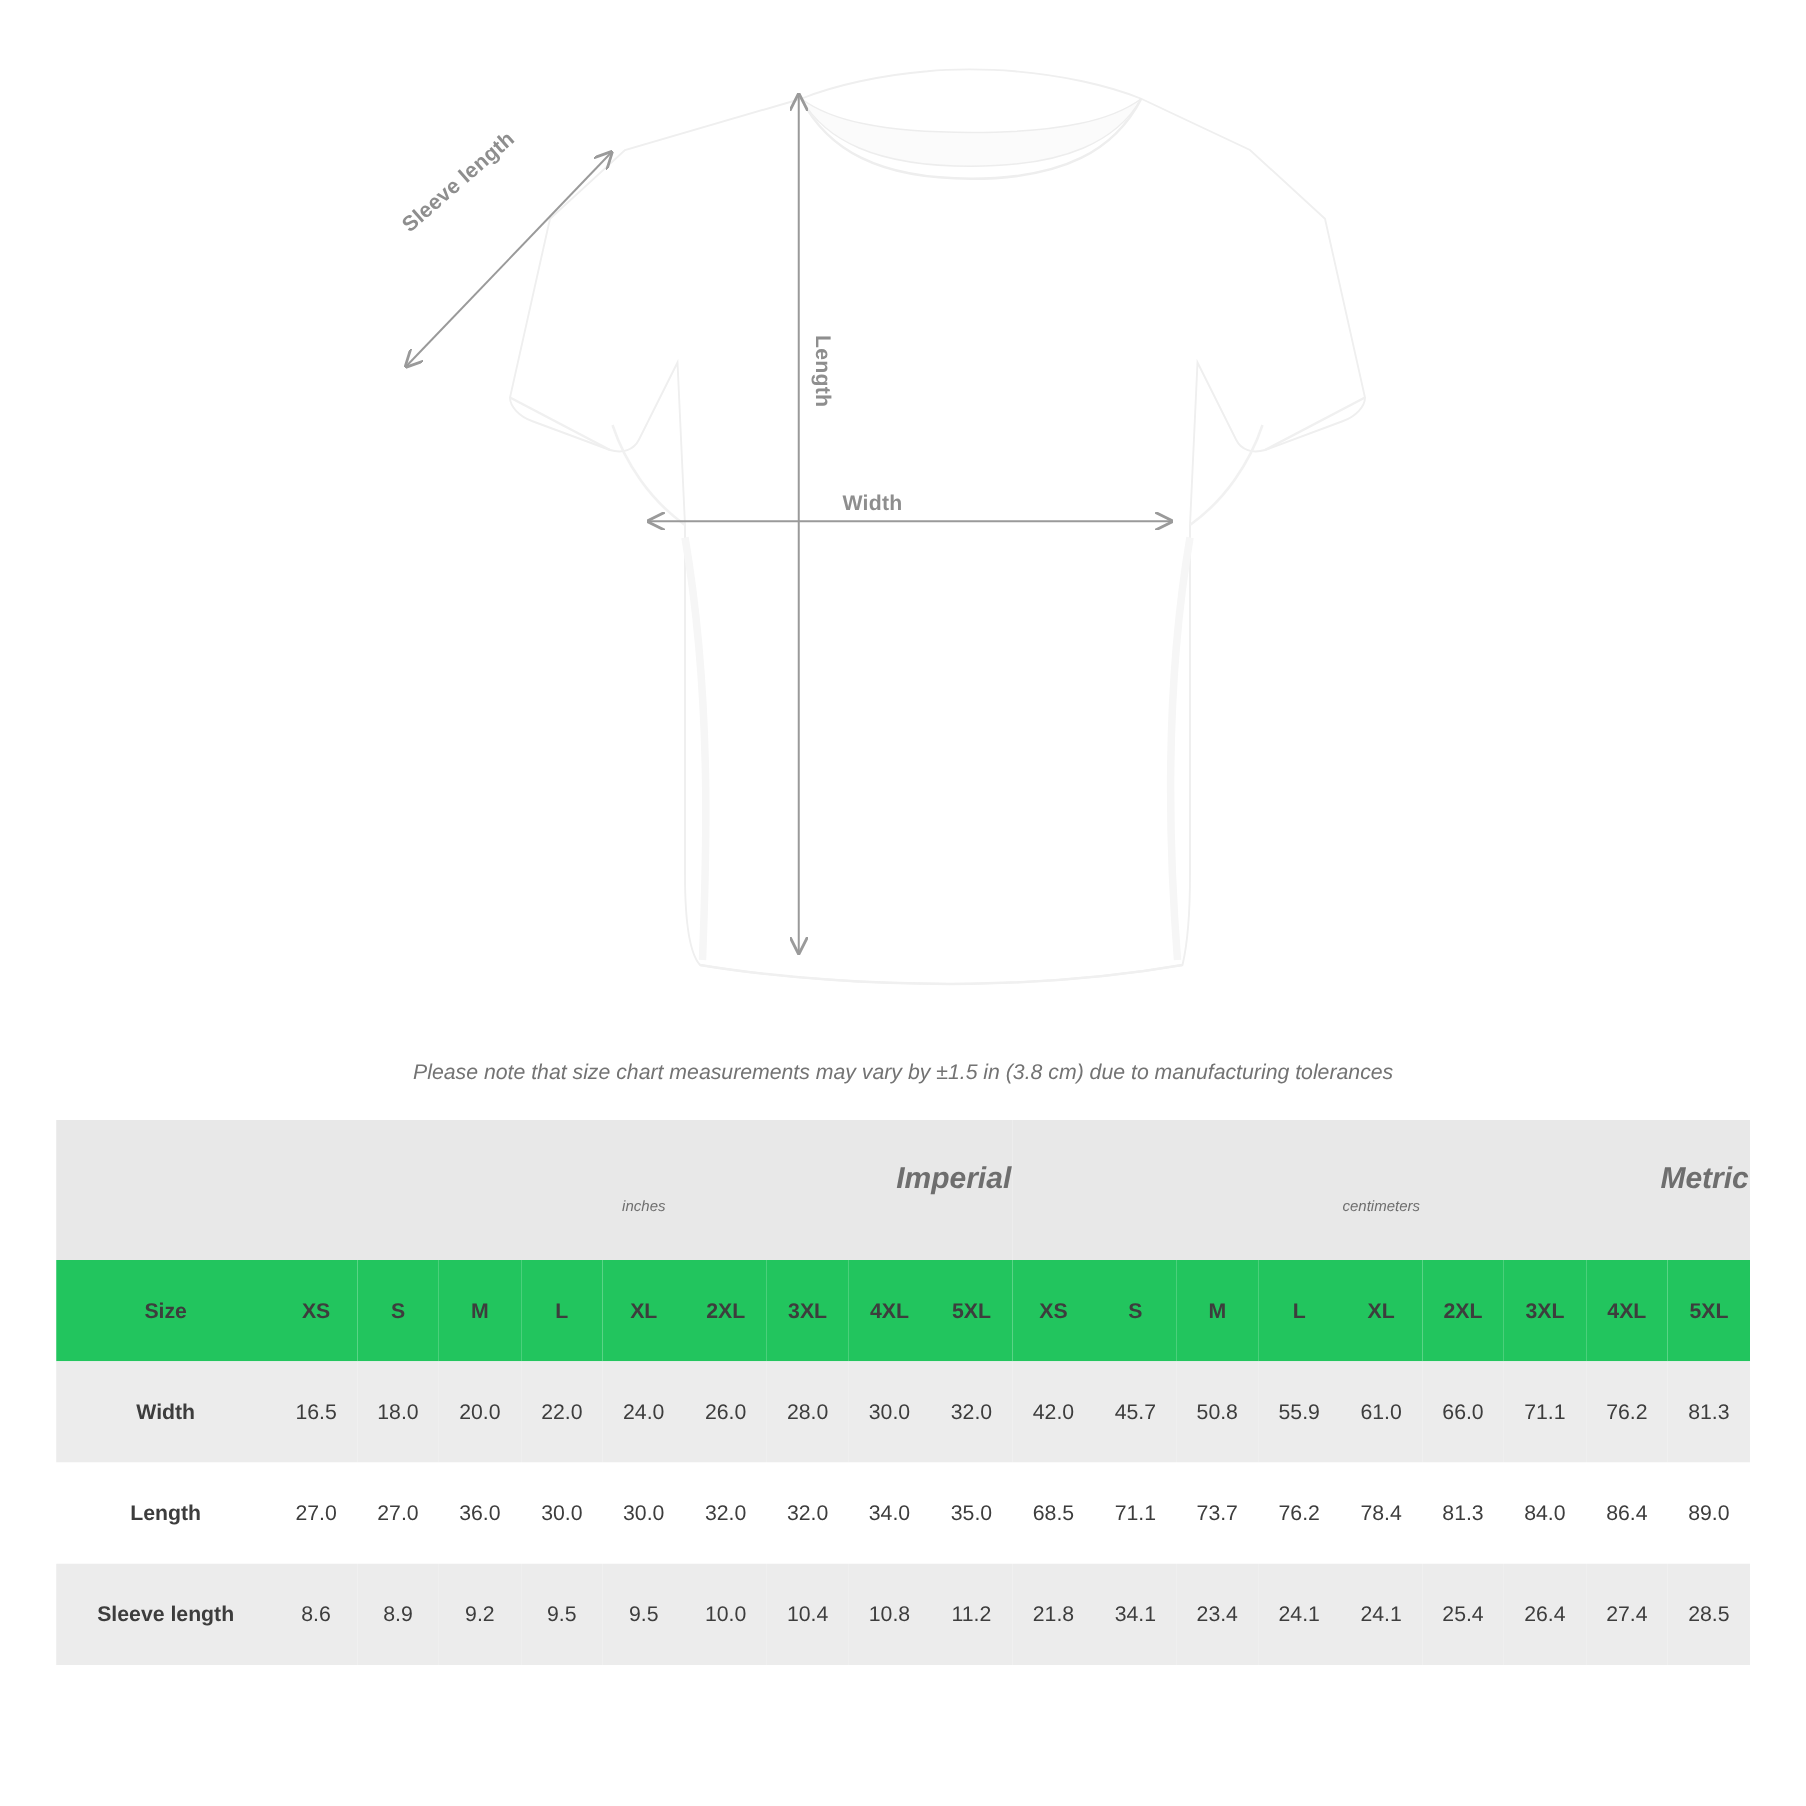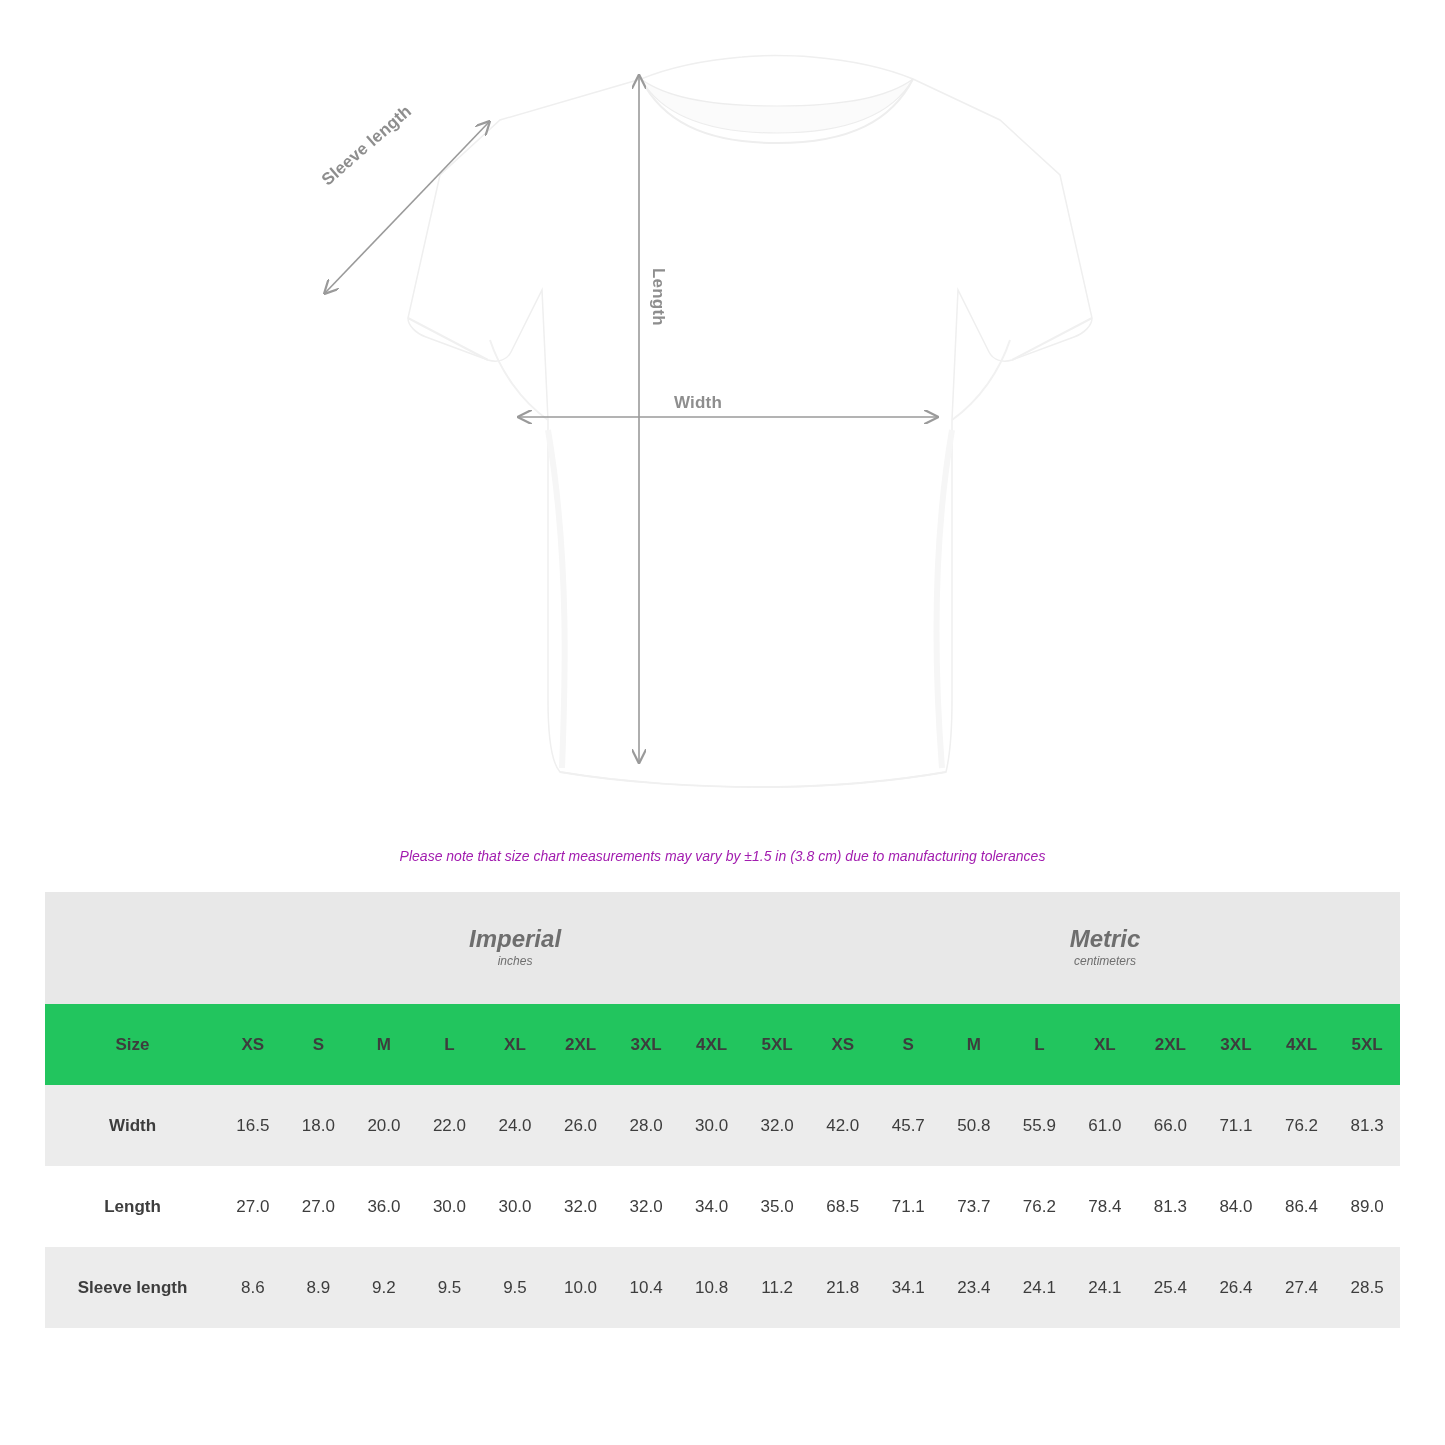--- a/index.html
+++ b/index.html
@@ -55,23 +55,23 @@
     text-align: center;
     margin-top: 18px;
   }
   .chart-title {
     font-size: 29px;
     font-weight: bold;
     color: #2f2f2f;
     margin: 0;
   }
   .chart-note {
-    font-size: 14px;
+    font-size: 17px;
     font-style: italic;
-    color: #a21caf;
+    color: #737373;
     margin: 14px 0 0 0;
   }
 
   
   .table-wrap {
     margin: 28px 45px 0 45px;
   }
   table.size-table {
     border-collapse: collapse;
     width: 1355px;
@@ -88,20 +88,21 @@
   .unit-head {
     background: #e8e8e8;
     height: 110px !important;
   }
   .unit-system {
     font-size: 24px;
     font-weight: bold;
     font-style: italic;
     color: #6e6e6e;
     line-height: 1.15;
+    text-align: right;
   }
   .unit-sub {
     font-size: 12px;
     font-style: italic;
     color: #6e6e6e;
     line-height: 1.6;
   }
   .row-head {
     font-weight: bold;
     color: #4a4a4a;

